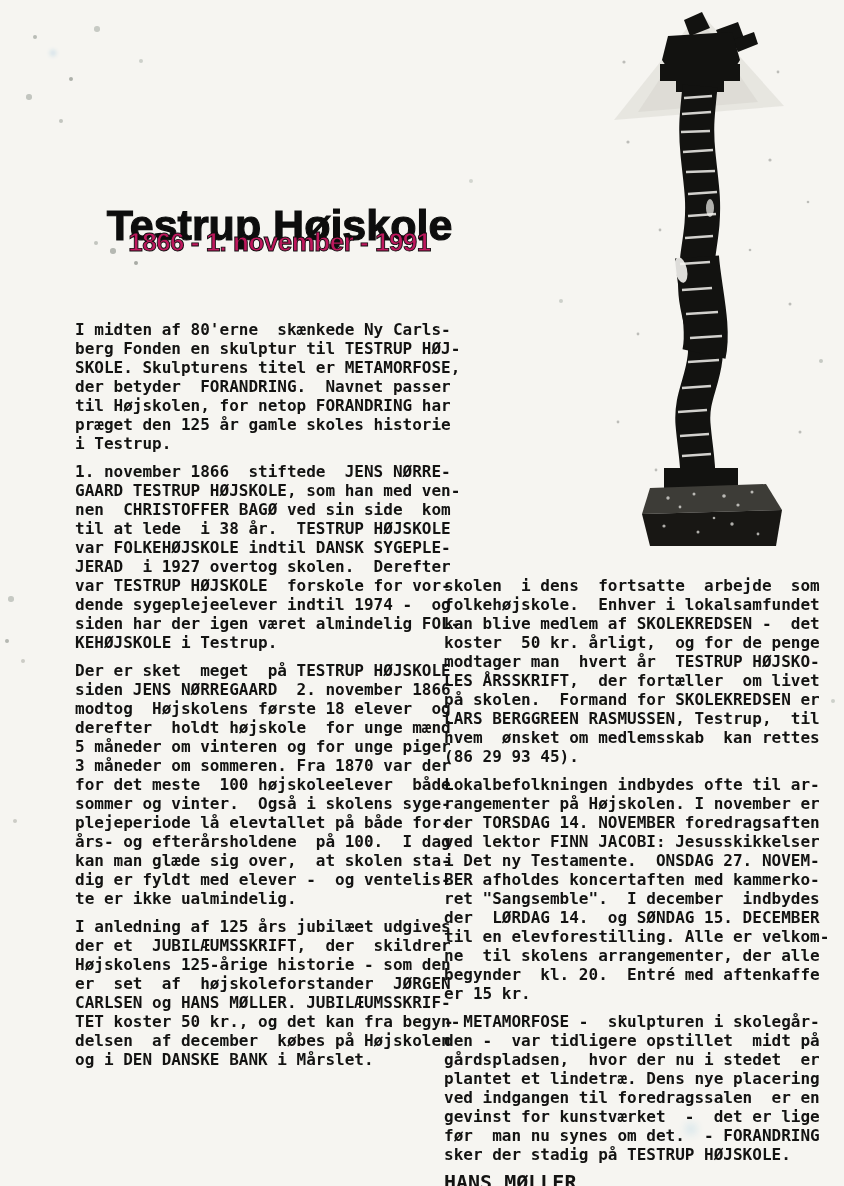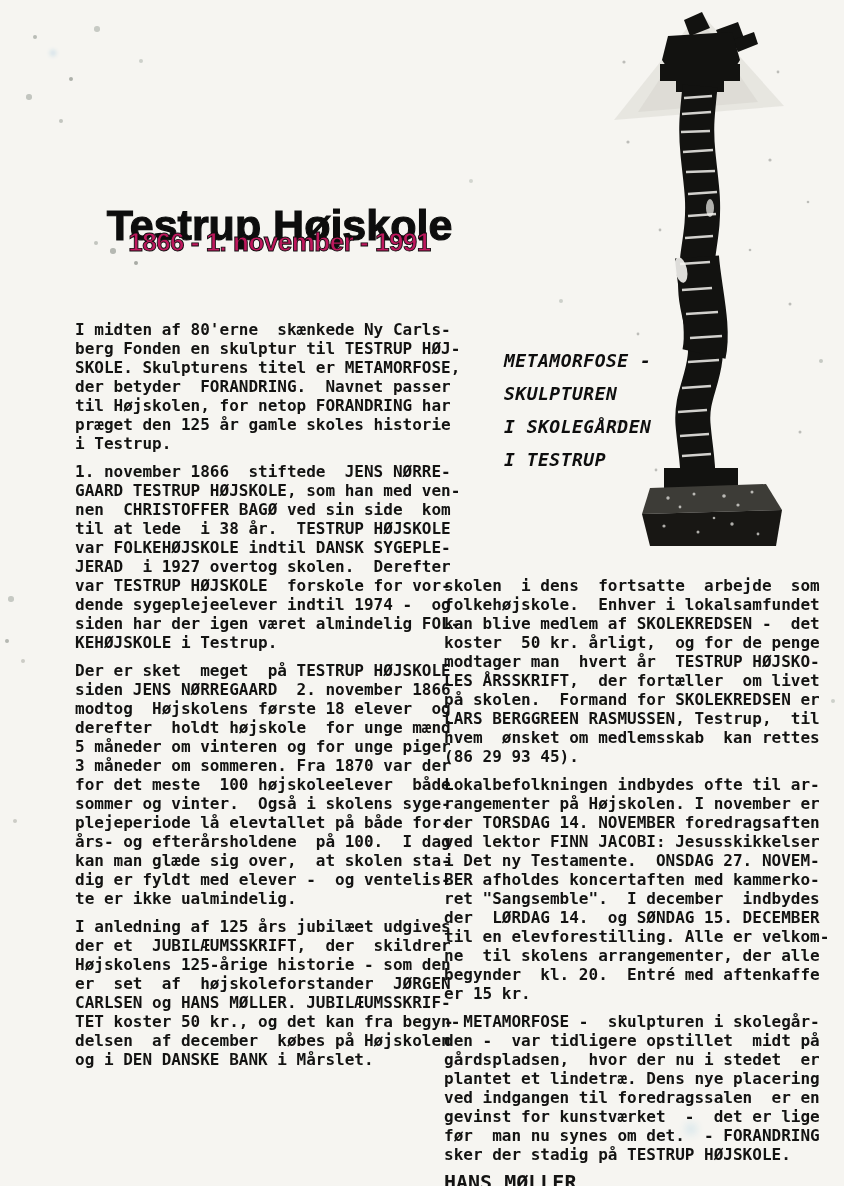--- a/index.html
+++ b/index.html
@@ -163,26 +163,20 @@
       <circle cx="82" cy="505" r="1.4"></circle>
         <circle cx="140" cy="503" r="1.6"></circle>
       <circle cx="66" cy="524" r="1.6"></circle>
         <circle cx="100" cy="530" r="1.5"></circle>
       <circle cx="134" cy="522" r="1.7"></circle>
         <circle cx="160" cy="532" r="1.4"></circle>
       <circle cx="116" cy="516" r="1.3"></circle>
     </g>
   </svg>
 
-  <div class="caption">
-    <div>METAMORFOSE -</div>
-    <div>SKULPTUREN</div>
-    <div>I SKOLEGÅRDEN</div>
-    <div>I TESTRUP</div>
-  </div>
 
   <section class="col col-left">
     <p class="para">I midten af 80'erne  skænkede Ny Carls-
 berg Fonden en skulptur til TESTRUP HØJ-
 SKOLE. Skulpturens titel er METAMORFOSE,
 der betyder  FORANDRING.  Navnet passer
 til Højskolen, for netop FORANDRING har
 præget den 125 år gamle skoles historie
 i Testrup.</p>
     <p class="para">1. november 1866  stiftede  JENS NØRRE-

